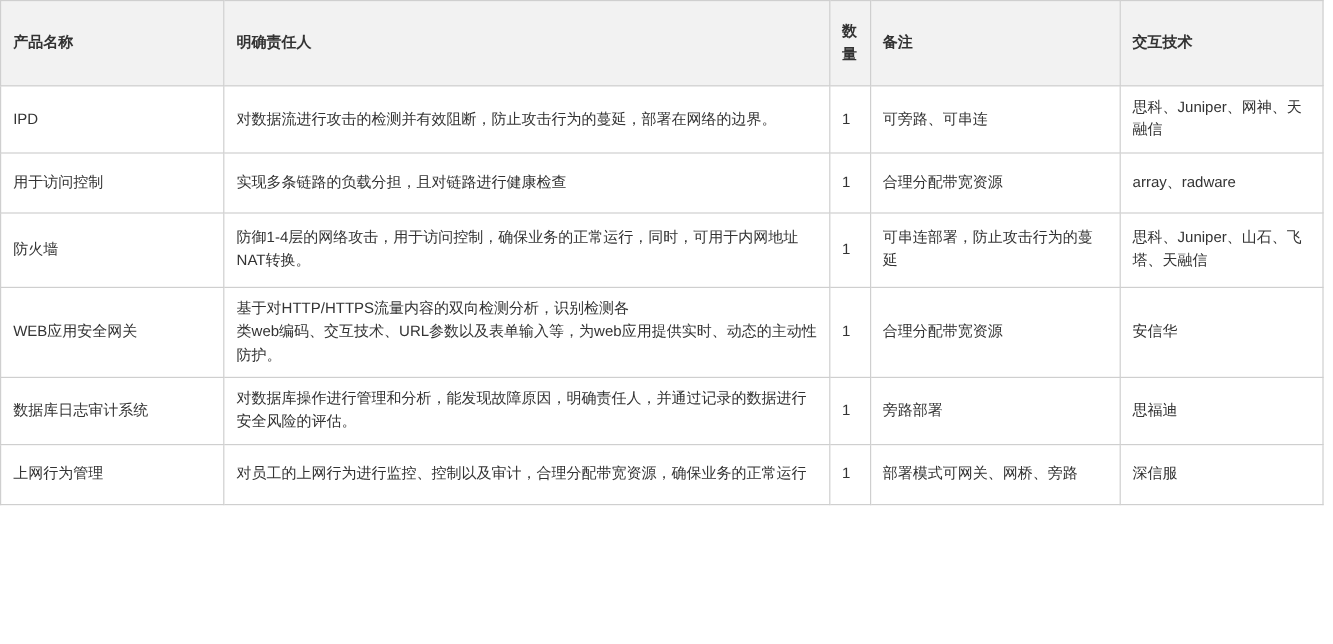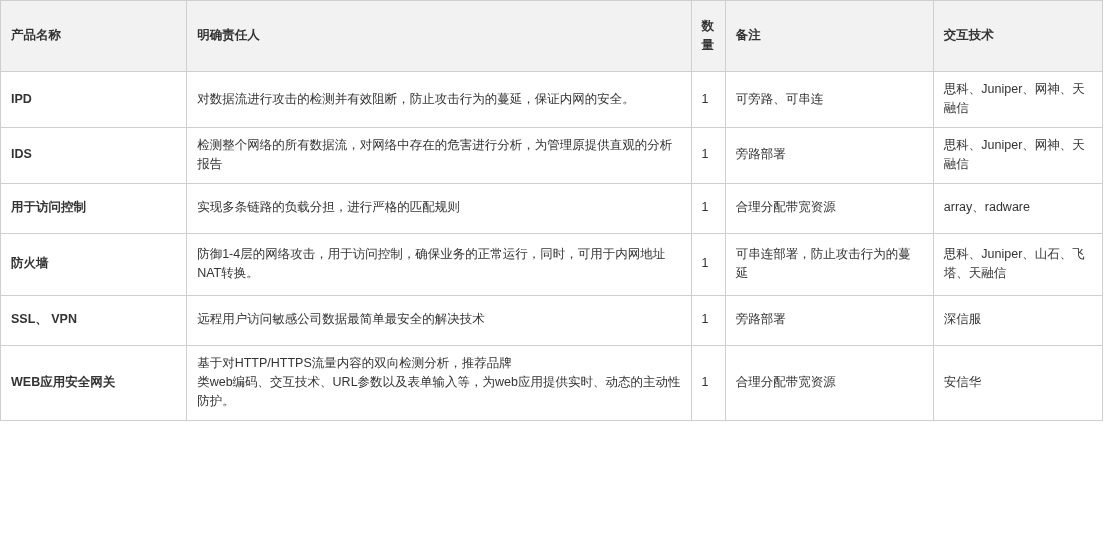--- a/index.html
+++ b/index.html
@@ -47,21 +47,21 @@
   th.col-qty {
     width: 34px;
     padding-left: 8px;
     padding-right: 6px;
   }
   .vert-label {
     line-height: 1.15;
     letter-spacing: 0;
   }
   td.cell-name {
-    font-weight: bold;
+    font-weight: normal;
     font-size: 13px;
     color: #222222;
   }
   td.cell-qty {
     text-align: left;
     font-size: 12.5px;
   }
   col.c-name  { width: 186px; }
   col.c-func  { width: 504px; }
   col.c-qty   { width: 34px; }
@@ -92,56 +92,56 @@
           <span class="vert-label nowrap-pre">数
 量</span>
         </th>
         <th>备注</th>
         <th>交互技术</th>
       </tr>
     </thead>
     <tbody>
       <tr>
         <td class="cell-name">IPD</td>
-        <td class="cell-func nowrap-pre">对数据流进行攻击的检测并有效阻断，防止攻击行为的蔓延，保证内网的安全。</td>
+        <td class="cell-func nowrap-pre">对数据流进行攻击的检测并有效阻断，防止攻击行为的蔓延，部署在网络的边界。</td>
         <td class="cell-qty">1</td>
         <td class="cell-note">可旁路、可串连</td>
         <td class="cell-brand">思科、Juniper、网神、天融信</td>
       </tr>
       <tr>
-        <td class="cell-name">IDS</td>
-        <td class="cell-func nowrap-pre">检测整个网络的所有数据流，对网络中存在的危害进行分析，为管理原提供直观的分析报告</td>
-        <td class="cell-qty">1</td>
-        <td class="cell-note">旁路部署</td>
-        <td class="cell-brand">思科、Juniper、网神、天融信</td>
-      </tr>
-      <tr>
         <td class="cell-name">用于访问控制</td>
-        <td class="cell-func nowrap-pre">实现多条链路的负载分担，进行严格的匹配规则</td>
+        <td class="cell-func nowrap-pre">实现多条链路的负载分担，且对链路进行健康检查</td>
         <td class="cell-qty">1</td>
         <td class="cell-note">合理分配带宽资源</td>
         <td class="cell-brand">array、radware</td>
       </tr>
       <tr class="tall">
         <td class="cell-name">防火墙</td>
         <td class="cell-func nowrap-pre">防御1-4层的网络攻击，用于访问控制，确保业务的正常运行，同时，可用于内网地址NAT转换。</td>
         <td class="cell-qty">1</td>
         <td class="cell-note">可串连部署，防止攻击行为的蔓延</td>
         <td class="cell-brand">思科、Juniper、山石、飞塔、天融信</td>
       </tr>
-      <tr>
-        <td class="cell-name">SSL、 VPN</td>
-        <td class="cell-func nowrap-pre">远程用户访问敏感公司数据最简单最安全的解决技术</td>
-        <td class="cell-qty">1</td>
-        <td class="cell-note">旁路部署</td>
-        <td class="cell-brand">深信服</td>
-      </tr>
       <tr class="tall">
         <td class="cell-name">WEB应用安全网关</td>
-        <td class="cell-func nowrap-pre">基于对HTTP/HTTPS流量内容的双向检测分析，推荐品牌
+        <td class="cell-func nowrap-pre">基于对HTTP/HTTPS流量内容的双向检测分析，识别检测各
   类web编码、交互技术、URL参数以及表单输入等，为web应用提供实时、动态的主动性防护。</td>
         <td class="cell-qty">1</td>
         <td class="cell-note">合理分配带宽资源</td>
         <td class="cell-brand">安信华</td>
+      </tr>
+      <tr>
+        <td class="cell-name">数据库日志审计系统</td>
+        <td class="cell-func nowrap-pre">对数据库操作进行管理和分析，能发现故障原因，明确责任人，并通过记录的数据进行安全风险的评估。</td>
+        <td class="cell-qty">1</td>
+        <td class="cell-note">旁路部署</td>
+        <td class="cell-brand">思福迪</td>
+      </tr>
+      <tr>
+        <td class="cell-name">上网行为管理</td>
+        <td class="cell-func nowrap-pre">对员工的上网行为进行监控、控制以及审计，合理分配带宽资源，确保业务的正常运行</td>
+        <td class="cell-qty">1</td>
+        <td class="cell-note">部署模式可网关、网桥、旁路</td>
+        <td class="cell-brand">深信服</td>
       </tr>
     </tbody>
   </table>
 </div>
 
 </body></html>

